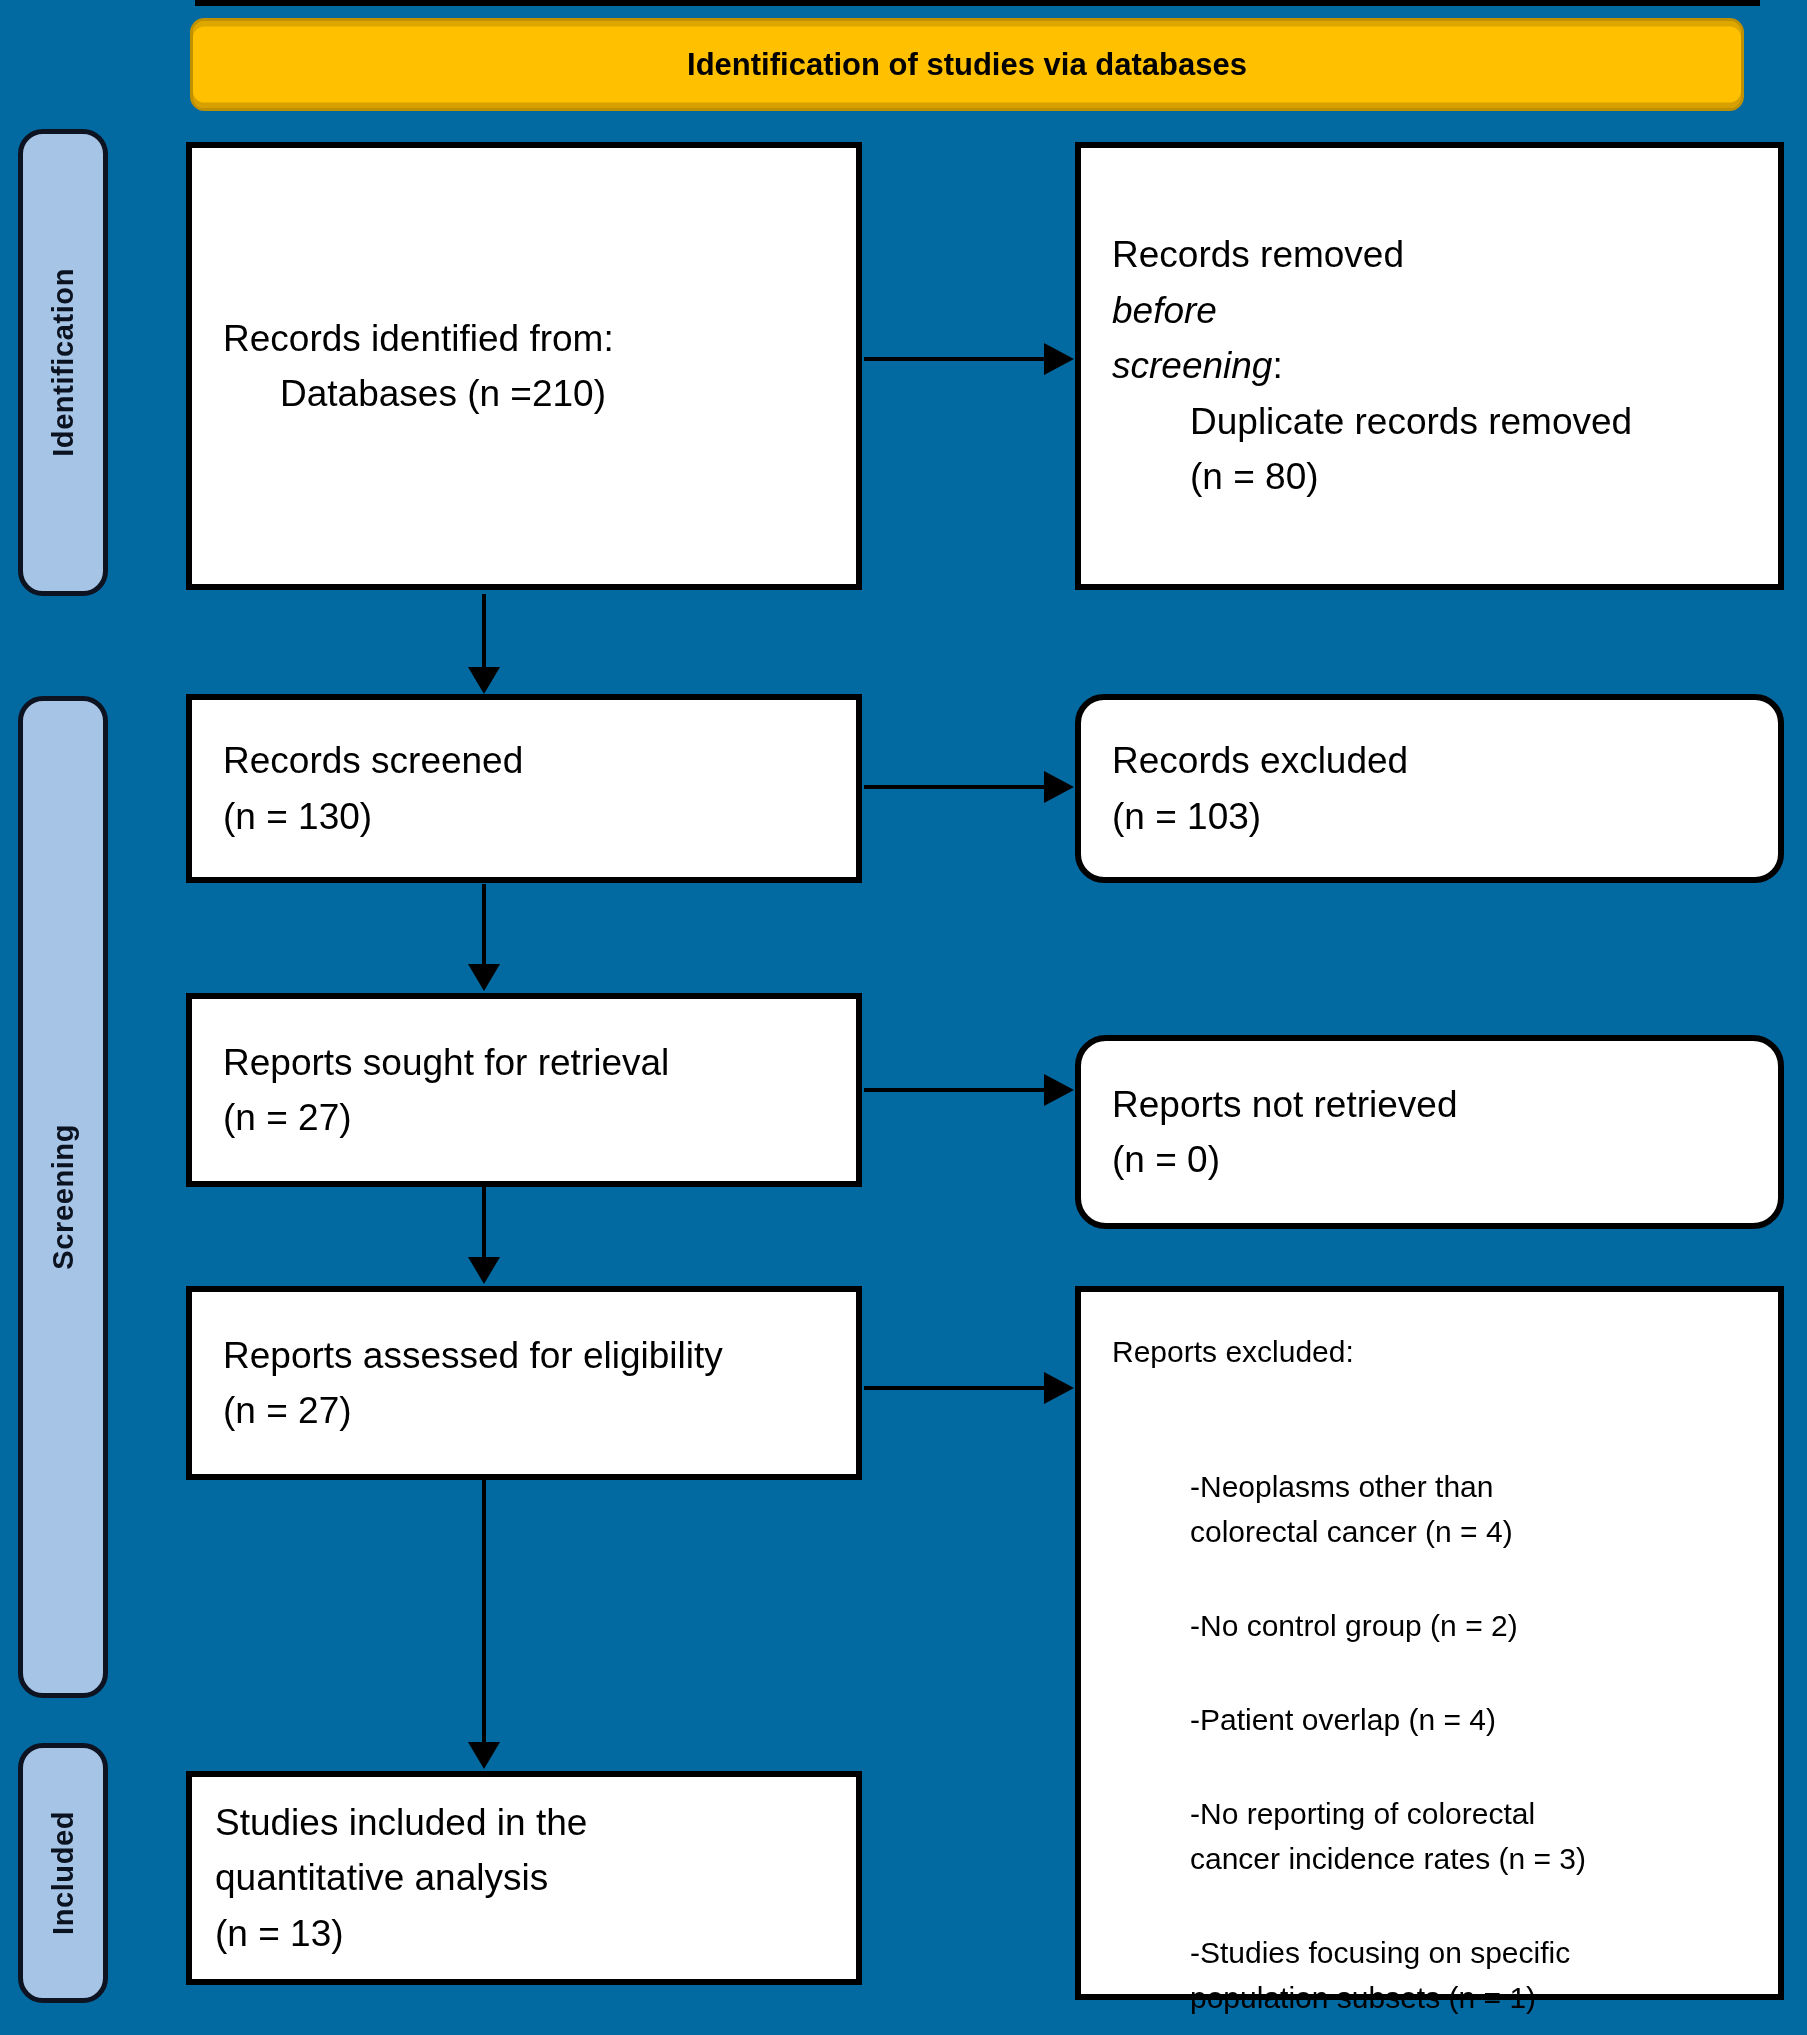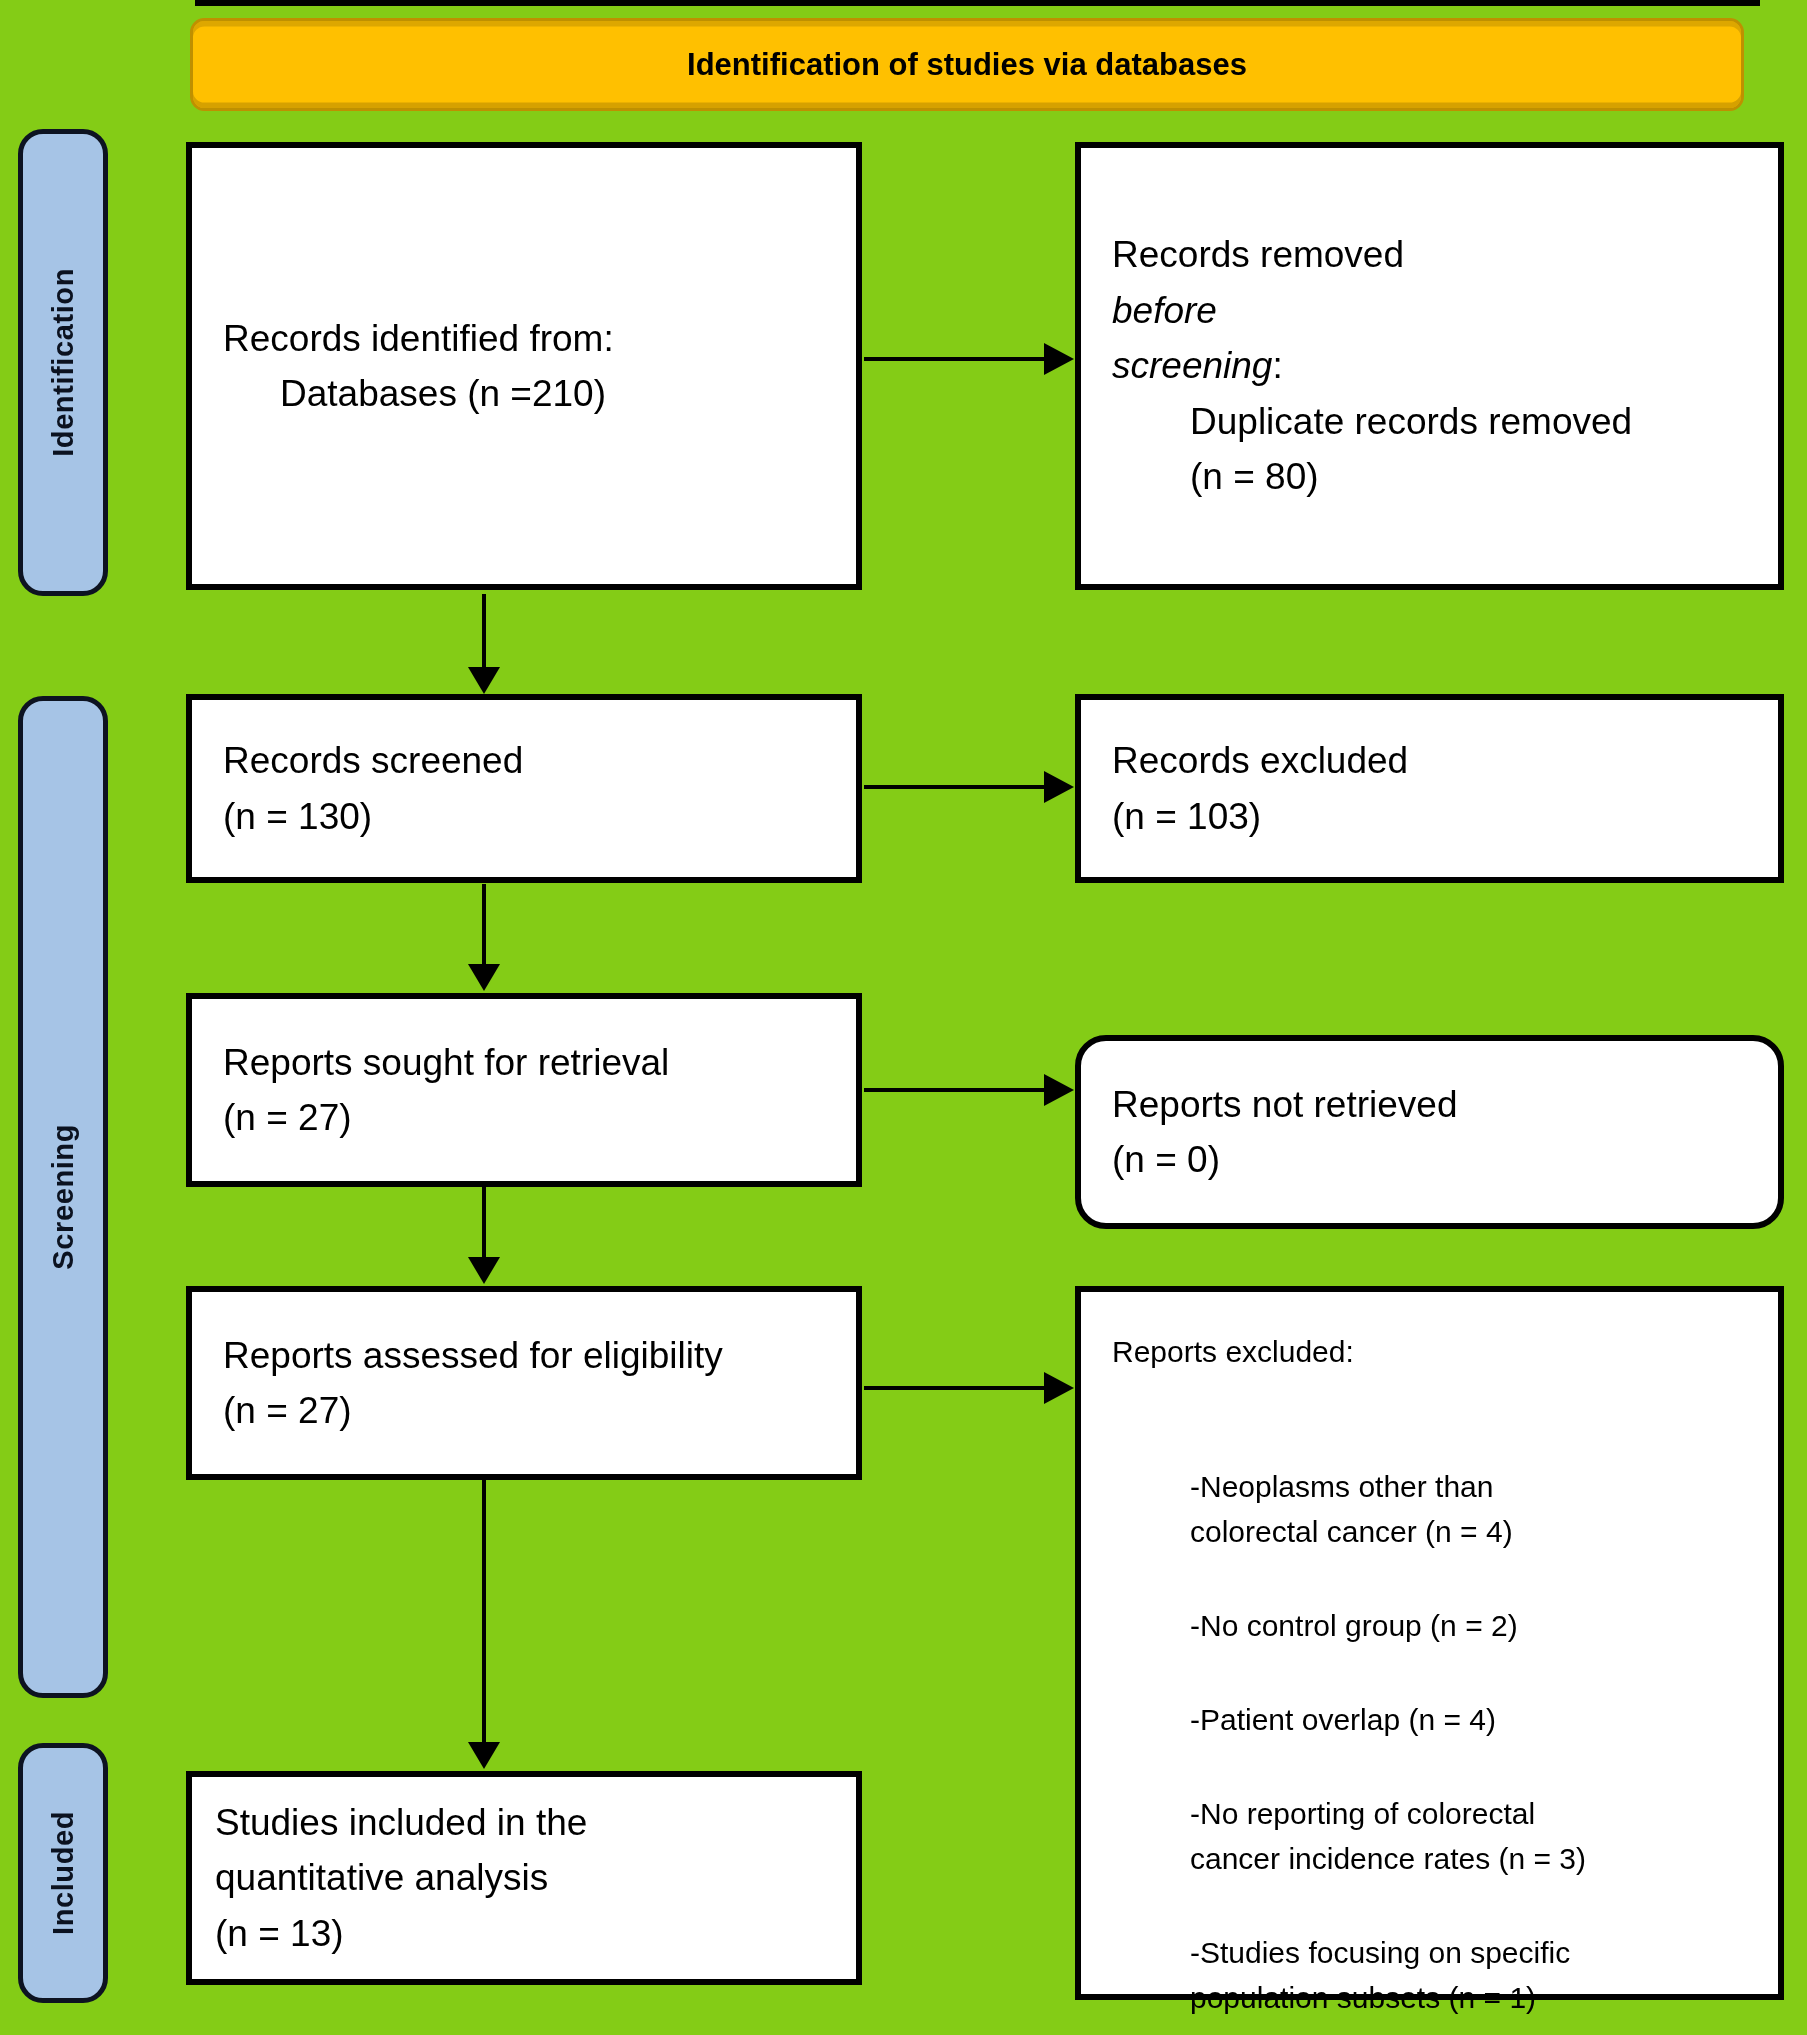--- a/index.html
+++ b/index.html
@@ -8,21 +8,21 @@
     --stage-fill:#A6C4E6;
     --stage-edge:#0D1321;
     --box-edge:#000000;
     --text:#000000;
   }
   html,body{margin:0;padding:0;background:#ffffff;}
   .canvas{
     position:relative;
     width:1808px;
     height:2035px;
-    background:#84cc16;
+    background:#0369a1;
     font-family:"Liberation Sans", sans-serif;
     color:var(--text);
   }
   .topline{
     position:absolute;
     left:195px; top:0; width:1565px; height:6px;
     background:#000;
   }
   .banner{
     position:absolute;
@@ -139,21 +139,21 @@
 quantitative analysis
 (n = 13)</div>
   </div>
 
   <div class="box col-right" style="top:142px; height:448px;">
     <div class="intro"><span>Records removed </span><span class="it">before</span><br><span class="it">screening</span><span>:</span></div>
     <div class="indent2">Duplicate records removed</div>
     <div class="indent2">(n = 80)</div>
   </div>
 
-  <div class="box col-right" style="top:694px; height:189px;">
+  <div class="box col-right" style="top:694px; height:189px;border-radius:29px;">
     <div>Records excluded</div>
     <div>(n = 103)</div>
   </div>
 
   <div class="box col-right" style="top:1035px; height:194px;border-radius:31px;">
     <div>Reports not retrieved</div>
     <div>(n = 0)</div>
   </div>
 
   <div class="box col-right box-tall" style="top:1286px; height:714px;">

